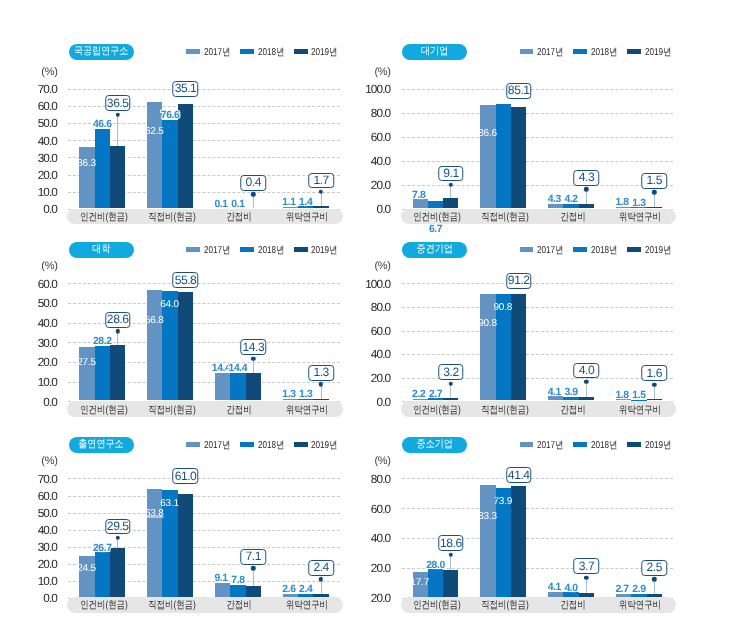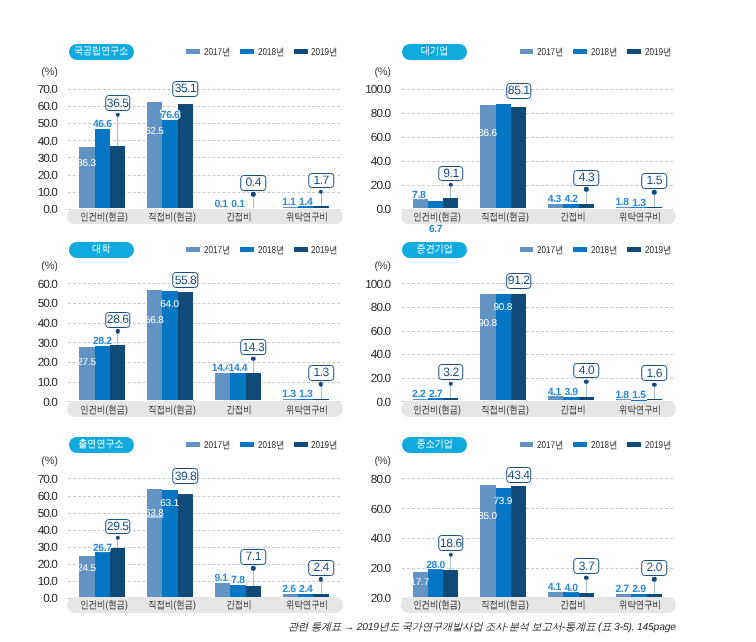--- a/index.html
+++ b/index.html
@@ -369,21 +369,21 @@
       <div class="outlbl" style="left: 102.3px; top: 547.843px;">26.7</div>
       <div class="callout" style="left: 117.6px; top: 518.643px; width: 25.5px; height: 15.8px;">29.5</div>
       <div class="leader" style="left: 117.1px; top: 538.043px; height: 9.612px;"></div>
       <div class="dot" style="left: 117.6px; top: 538.043px;"></div>
       <div class="catlbl" style="left: 171.6px; top: 606.25px;">직접비(현금)</div>
       <div class="bar" style="left: 147.15px; top: 489.002px; width: 15.3px; height: 108.298px; background: rgb(98, 147, 195);"></div>
       <div class="bar" style="left: 162.45px; top: 490.199px; width: 15.3px; height: 107.101px; background: rgb(5, 118, 196);"></div>
       <div class="bar" style="left: 177.75px; top: 493.79px; width: 15.3px; height: 103.51px; background: rgb(16, 74, 121);"></div>
       <div class="inlbl" style="left: 154.3px; top: 513px; text-decoration: underline;">63.8</div>
       <div class="inlbl" style="left: 169.6px; top: 503.199px;">63.1</div>
-      <div class="callout" style="left: 185.4px; top: 468.202px; width: 25.5px; height: 15.8px;">39.8</div>
+      <div class="callout" style="left: 185.4px; top: 468.202px; width: 25.5px; height: 15.8px;">61.0</div>
       <div class="catlbl" style="left: 239.4px; top: 606.25px;">간접비</div>
       <div class="bar" style="left: 214.95px; top: 582.539px; width: 15.3px; height: 14.761px; background: rgb(98, 147, 195);"></div>
       <div class="bar" style="left: 230.25px; top: 584.762px; width: 15.3px; height: 12.538px; background: rgb(5, 118, 196);"></div>
       <div class="bar" style="left: 245.55px; top: 585.959px; width: 15.3px; height: 11.341px; background: rgb(16, 74, 121);"></div>
       <div class="outlbl" style="left: 221.1px; top: 577.939px;">9.1</div>
       <div class="outlbl" style="left: 237.9px; top: 580.162px;">7.8</div>
       <div class="callout" style="left: 253.2px; top: 548.739px; width: 25.5px; height: 15.8px;">7.1</div>
       <div class="leader" style="left: 252.7px; top: 568.139px; height: 17.82px;"></div>
       <div class="dot" style="left: 253.2px; top: 568.139px;"></div>
       <div class="catlbl" style="left: 307.2px; top: 606.25px;">위탁연구비</div>
@@ -432,36 +432,35 @@
       <div class="bar" style="left: 443.15px; top: 570.27px; width: 15.3px; height: 27.0302px; background: rgb(16, 74, 121);"></div>
       <div class="inlbl" style="left: 419.7px; top: 582.416px;">17.7</div>
       <div class="outlbl" style="left: 435.5px; top: 564.622px;">28.0</div>
       <div class="callout" style="left: 450.8px; top: 535.422px; width: 25.5px; height: 15.8px;">18.6</div>
       <div class="leader" style="left: 450.3px; top: 554.822px; height: 15.4474px;"></div>
       <div class="dot" style="left: 450.8px; top: 554.822px;"></div>
       <div class="catlbl" style="left: 504.8px; top: 606.25px;">직접비(현금)</div>
       <div class="bar" style="left: 480.35px; top: 485.283px; width: 15.3px; height: 112.017px; background: rgb(98, 147, 195);"></div>
       <div class="bar" style="left: 495.65px; top: 487.527px; width: 15.3px; height: 109.773px; background: rgb(5, 118, 196);"></div>
       <div class="bar" style="left: 510.95px; top: 485.582px; width: 15.3px; height: 111.718px; background: rgb(16, 74, 121);"></div>
-      <div class="inlbl" style="left: 487.5px; top: 515.743px;">85.0</div>
+      <div class="inlbl" style="left: 487.5px; top: 515.743px;">83.3</div>
       <div class="inlbl" style="left: 502.8px; top: 500.527px;">73.9</div>
-      <div class="callout" style="left: 518.6px; top: 467.4px; width: 25.5px; height: 15.8px;">43.4</div>
+      <div class="callout" style="left: 518.6px; top: 467.4px; width: 25.5px; height: 15.8px;">41.4</div>
       <div class="catlbl" style="left: 572.6px; top: 606.25px;">간접비</div>
       <div class="bar" style="left: 548.15px; top: 591.965px; width: 15.3px; height: 5.33462px; background: rgb(98, 147, 195);"></div>
       <div class="bar" style="left: 563.45px; top: 592.115px; width: 15.3px; height: 5.185px; background: rgb(5, 118, 196);"></div>
       <div class="bar" style="left: 578.75px; top: 592.564px; width: 15.3px; height: 4.73613px; background: rgb(16, 74, 121);"></div>
       <div class="outlbl" style="left: 554.3px; top: 587.365px;">4.1</div>
       <div class="outlbl" style="left: 571.1px; top: 587.515px;">4.0</div>
       <div class="callout" style="left: 586.4px; top: 558.165px; width: 25.5px; height: 15.8px;">3.7</div>
       <div class="leader" style="left: 585.9px; top: 577.565px; height: 14.9985px;"></div>
       <div class="dot" style="left: 586.4px; top: 577.565px;"></div>
       <div class="catlbl" style="left: 640.4px; top: 606.25px;">위탁연구비</div>
       <div class="bar" style="left: 615.95px; top: 594.06px; width: 15.3px; height: 3.23988px; background: rgb(98, 147, 195);"></div>
       <div class="bar" style="left: 631.25px; top: 593.761px; width: 15.3px; height: 3.53913px; background: rgb(5, 118, 196);"></div>
       <div class="bar" style="left: 646.55px; top: 594.359px; width: 15.3px; height: 2.94062px; background: rgb(16, 74, 121);"></div>
       <div class="outlbl" style="left: 622.1px; top: 589.46px;">2.7</div>
       <div class="outlbl" style="left: 638.9px; top: 589.161px;">2.9</div>
-      <div class="callout" style="left: 654.2px; top: 559.961px; width: 25.5px; height: 15.8px;">2.0</div>
+      <div class="callout" style="left: 654.2px; top: 559.961px; width: 25.5px; height: 15.8px;">2.5</div>
       <div class="leader" style="left: 653.7px; top: 579.361px; height: 14.9985px;"></div>
       <div class="dot" style="left: 654.2px; top: 579.361px;"></div>
     </div>
-    <div class="footer" style="left: 288px; top: 621px;">관련 통계표 → 2019년도 국가연구개발사업 조사·분석 보고서-통계표 (표 3-5), 145page</div>
   </div>
 
 </body></html>

